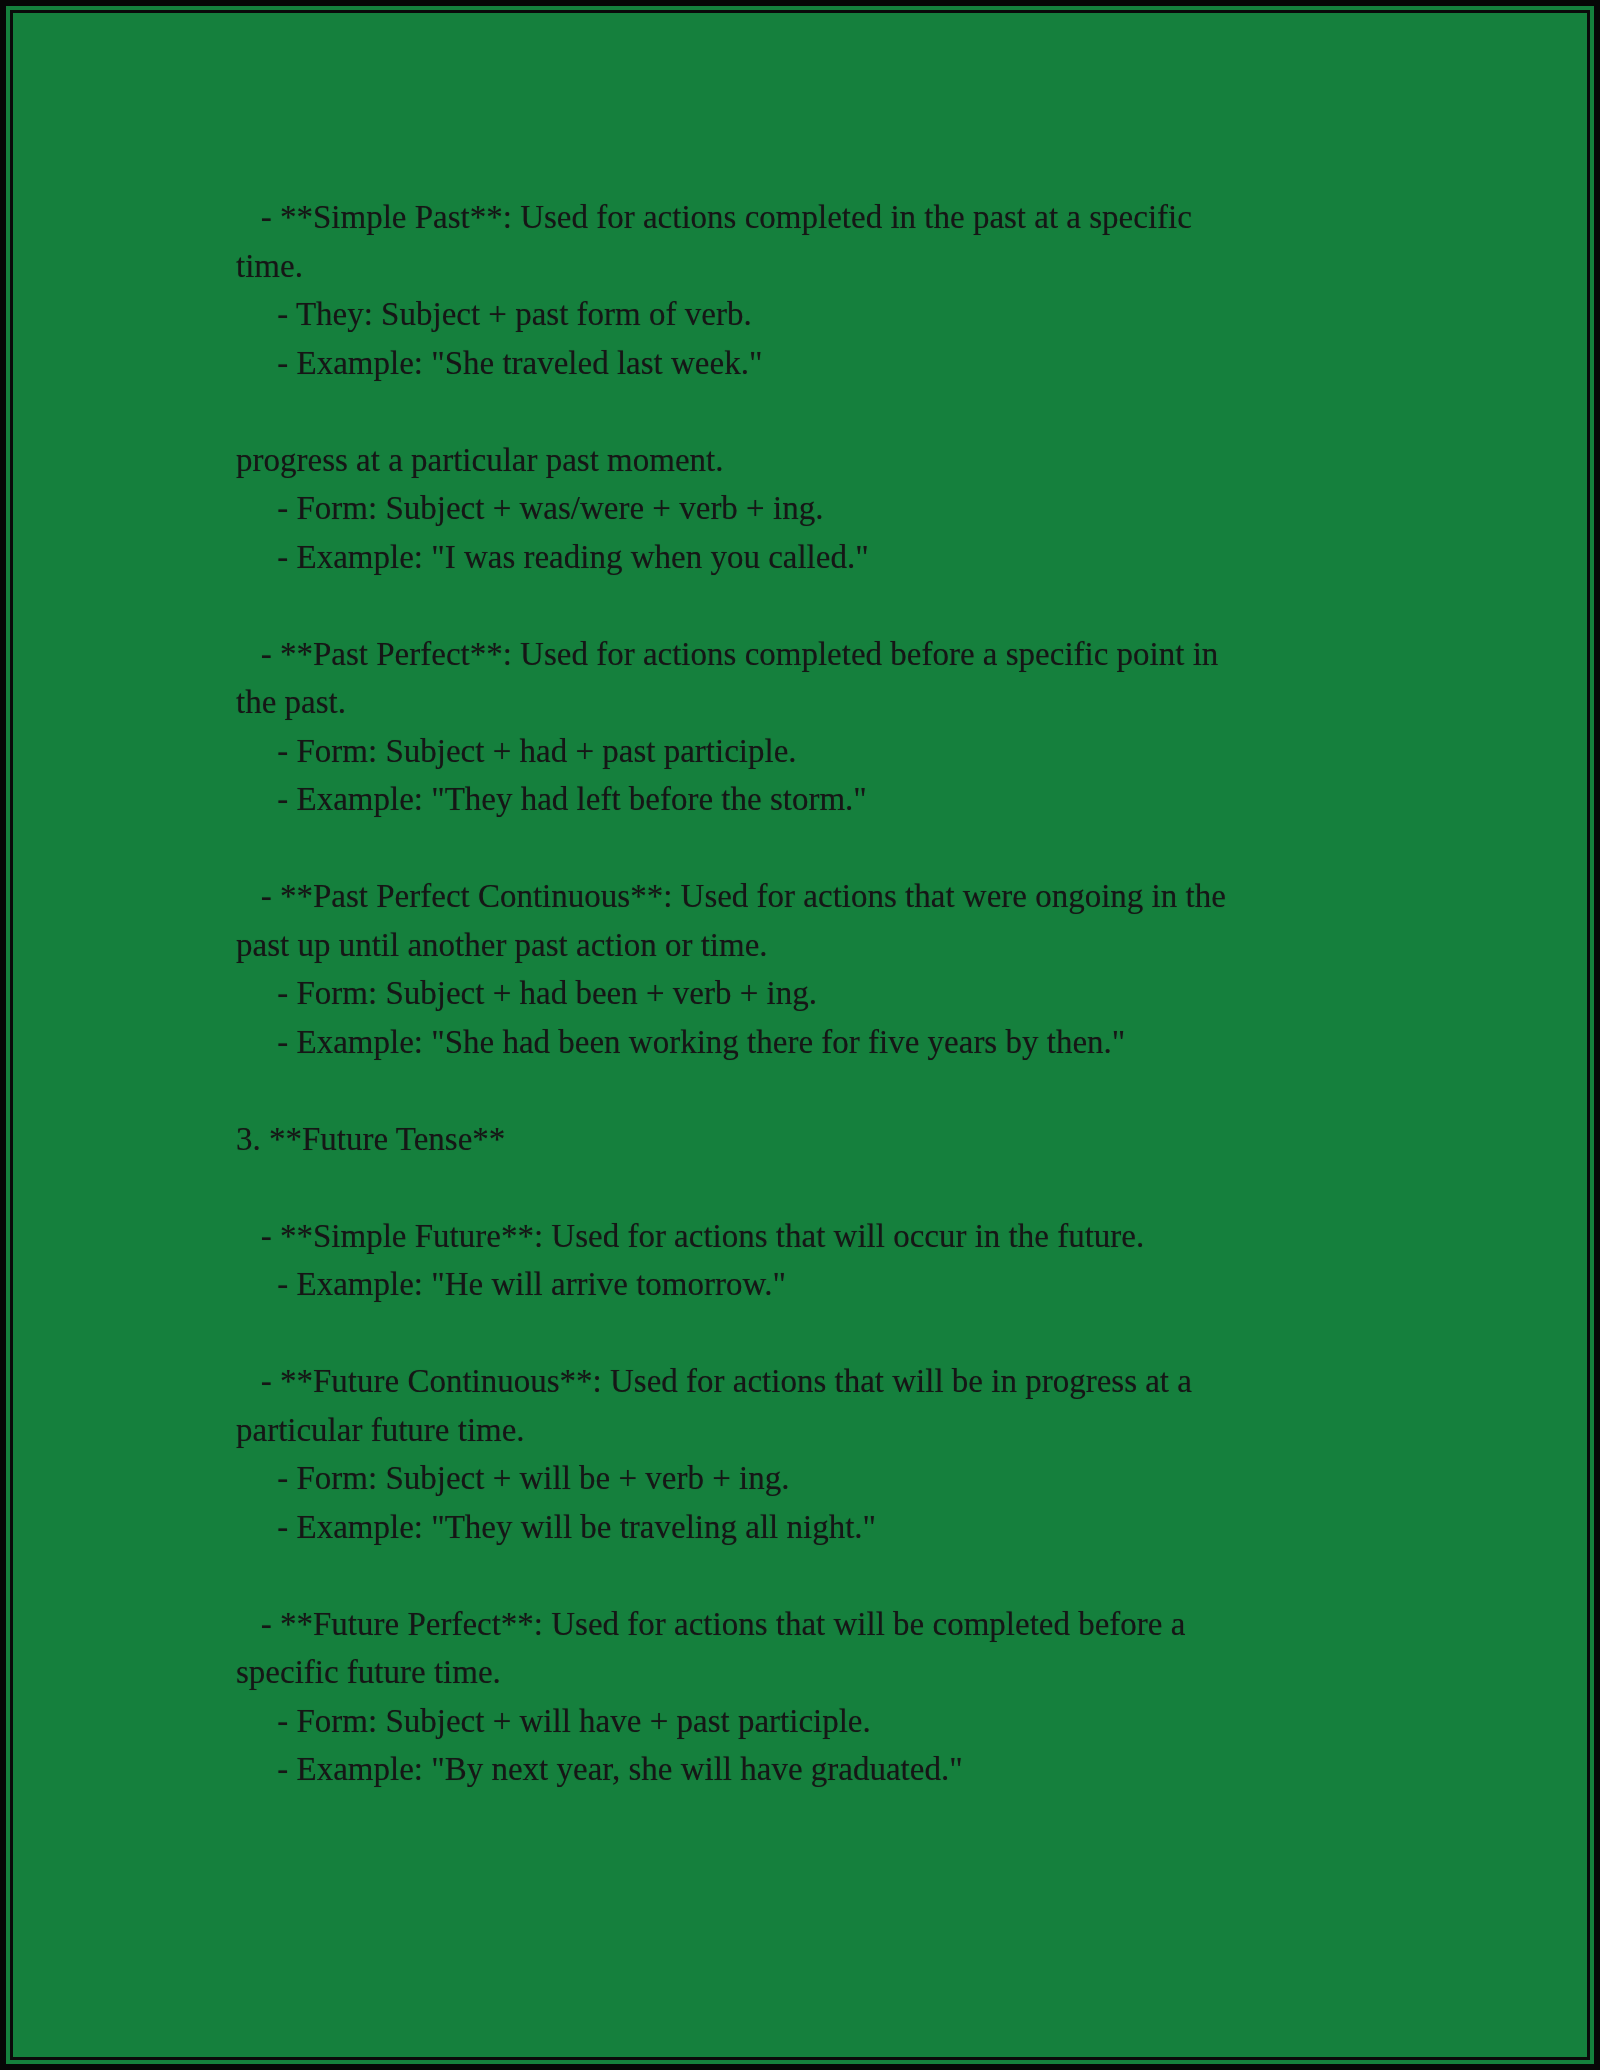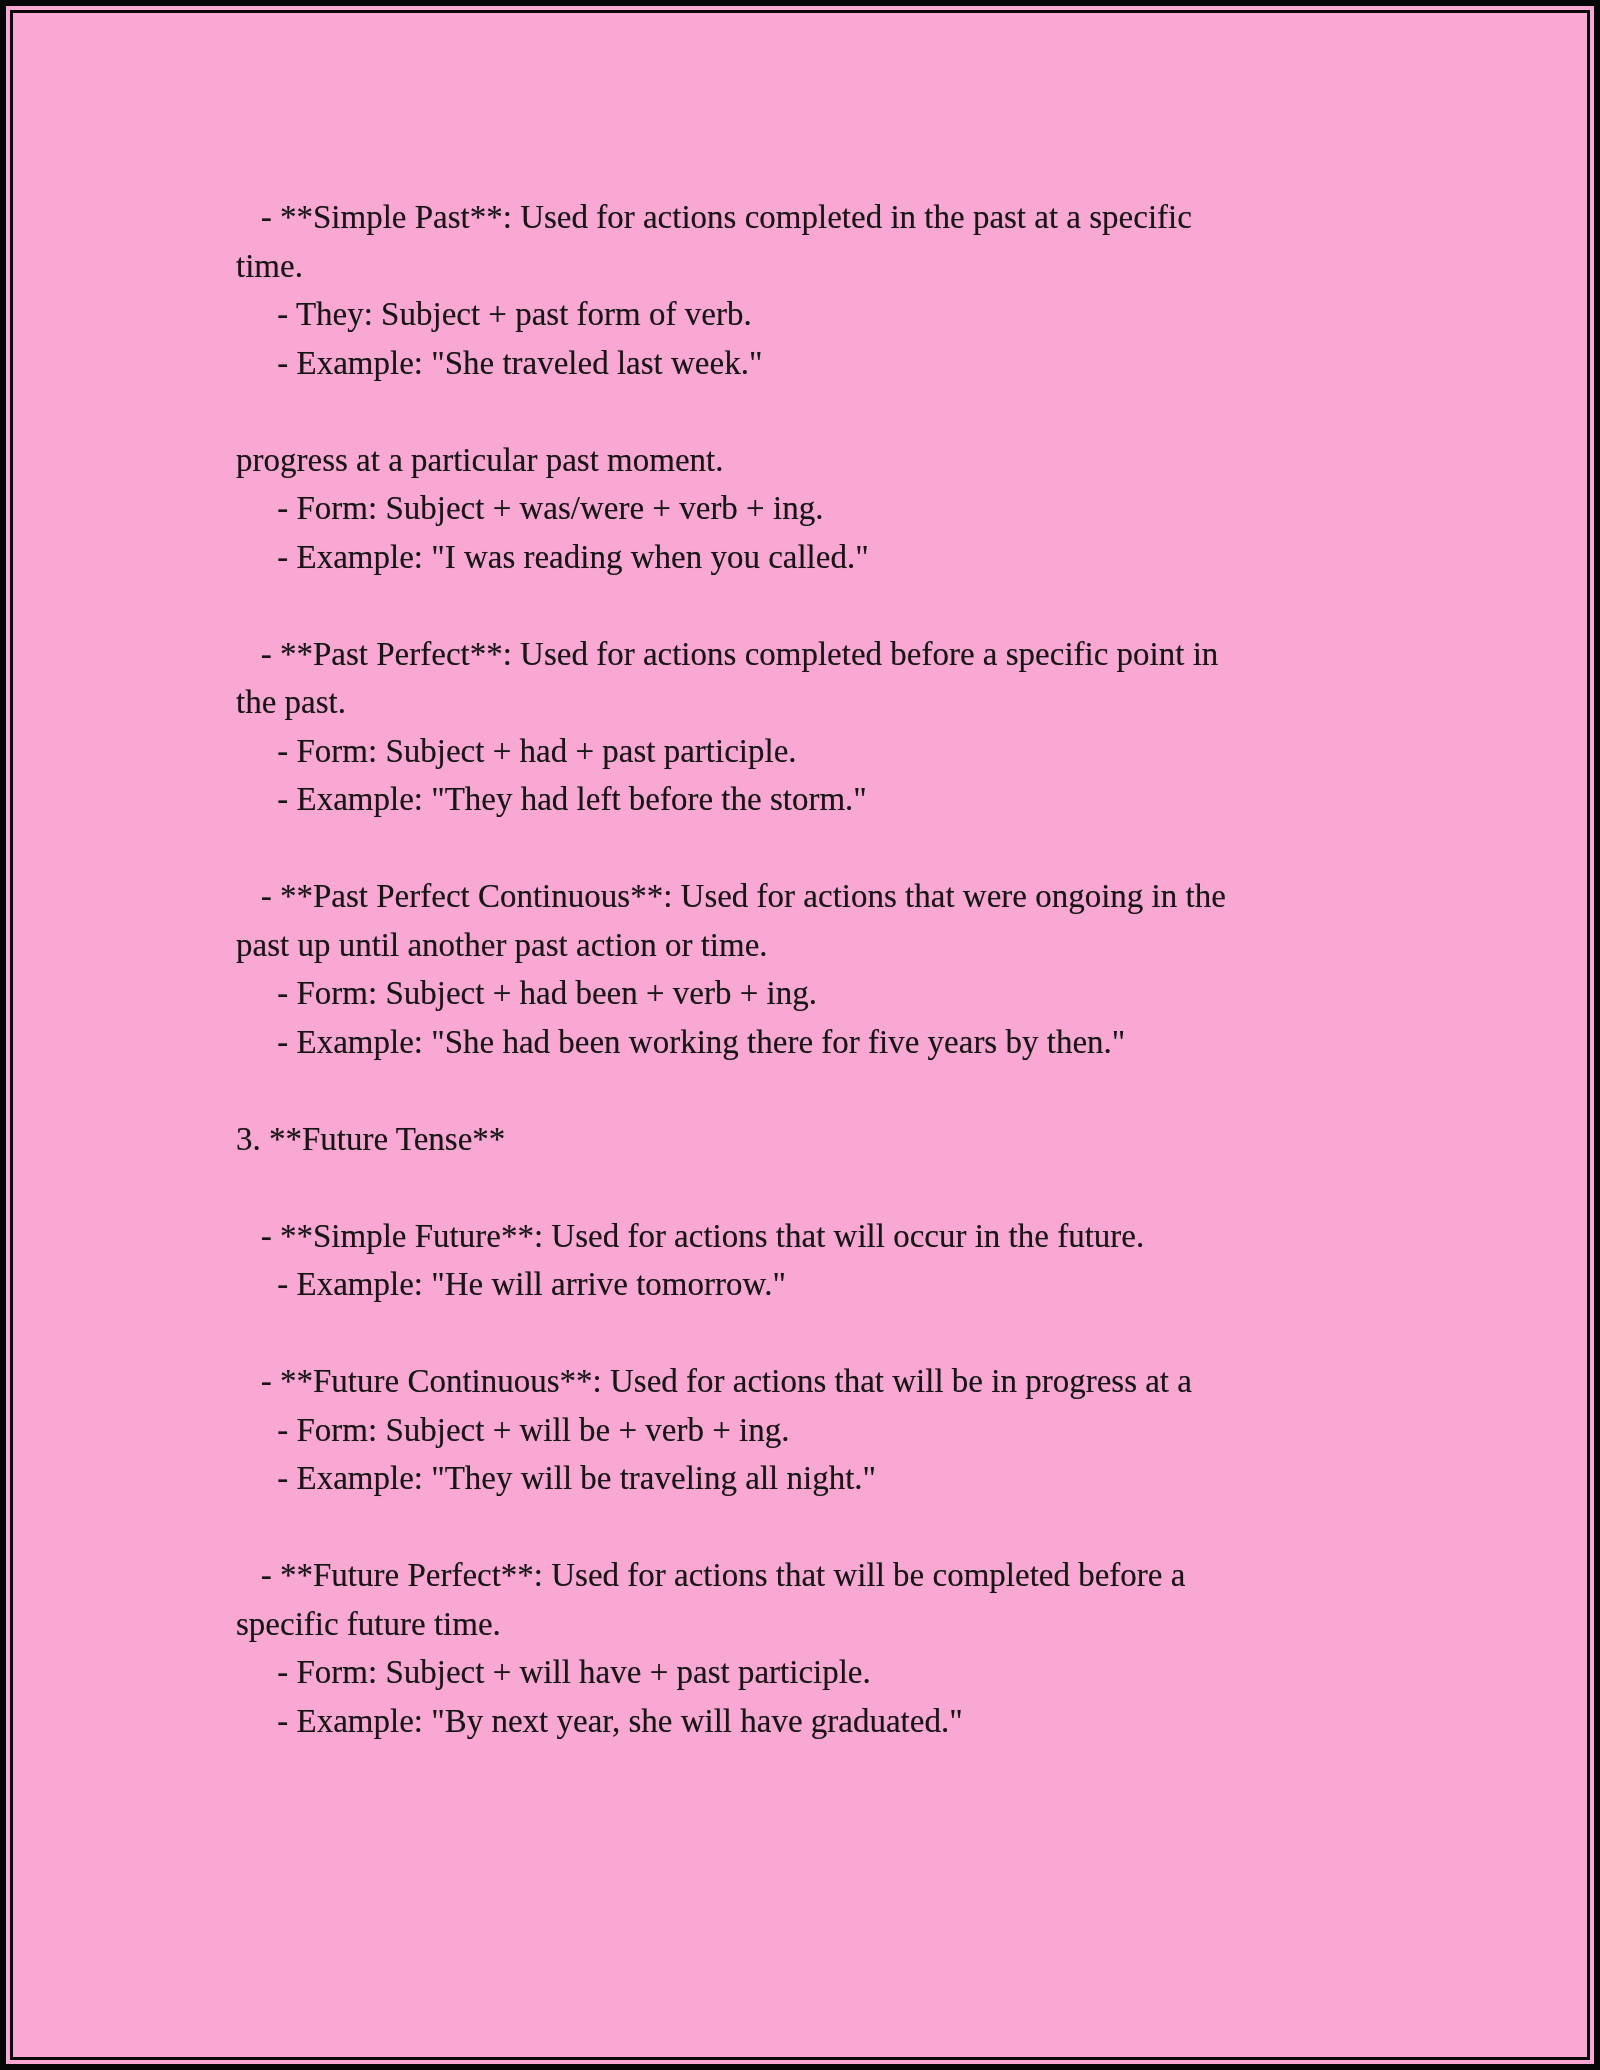--- a/index.html
+++ b/index.html
@@ -4,21 +4,21 @@
 <style>
   html, body {
     margin: 0;
     padding: 0;
     background: #ffffff;
   }
   .page {
     position: relative;
     width: 1600px;
     height: 2070px;
-    background: #f9a8d4;
+    background: #15803d;
     overflow: hidden;
     font-family: "Liberation Serif", "DejaVu Serif", serif;
   }
   .frame-outer {
     position: absolute;
     inset: 0;
     border: 6px solid #060606;
     box-sizing: border-box;
     pointer-events: none;
   }
@@ -69,20 +69,21 @@
       <div class="ln">past up until another past action or time.</div>
       <div class="ln">     - Form: Subject + had been + verb + ing.</div>
       <div class="ln">     - Example: "She had been working there for five years by then."</div>
       <div class="ln"></div>
       <div class="ln">3. **Future Tense**</div>
       <div class="ln"></div>
       <div class="ln">   - **Simple Future**: Used for actions that will occur in the future.</div>
       <div class="ln">     - Example: "He will arrive tomorrow."</div>
       <div class="ln"></div>
       <div class="ln">   - **Future Continuous**: Used for actions that will be in progress at a</div>
+      <div class="ln">particular future time.</div>
       <div class="ln">     - Form: Subject + will be + verb + ing.</div>
       <div class="ln">     - Example: "They will be traveling all night."</div>
       <div class="ln"></div>
       <div class="ln">   - **Future Perfect**: Used for actions that will be completed before a</div>
       <div class="ln">specific future time.</div>
       <div class="ln">     - Form: Subject + will have + past participle.</div>
       <div class="ln">     - Example: "By next year, she will have graduated."</div>
     </div>
 </div>
 

